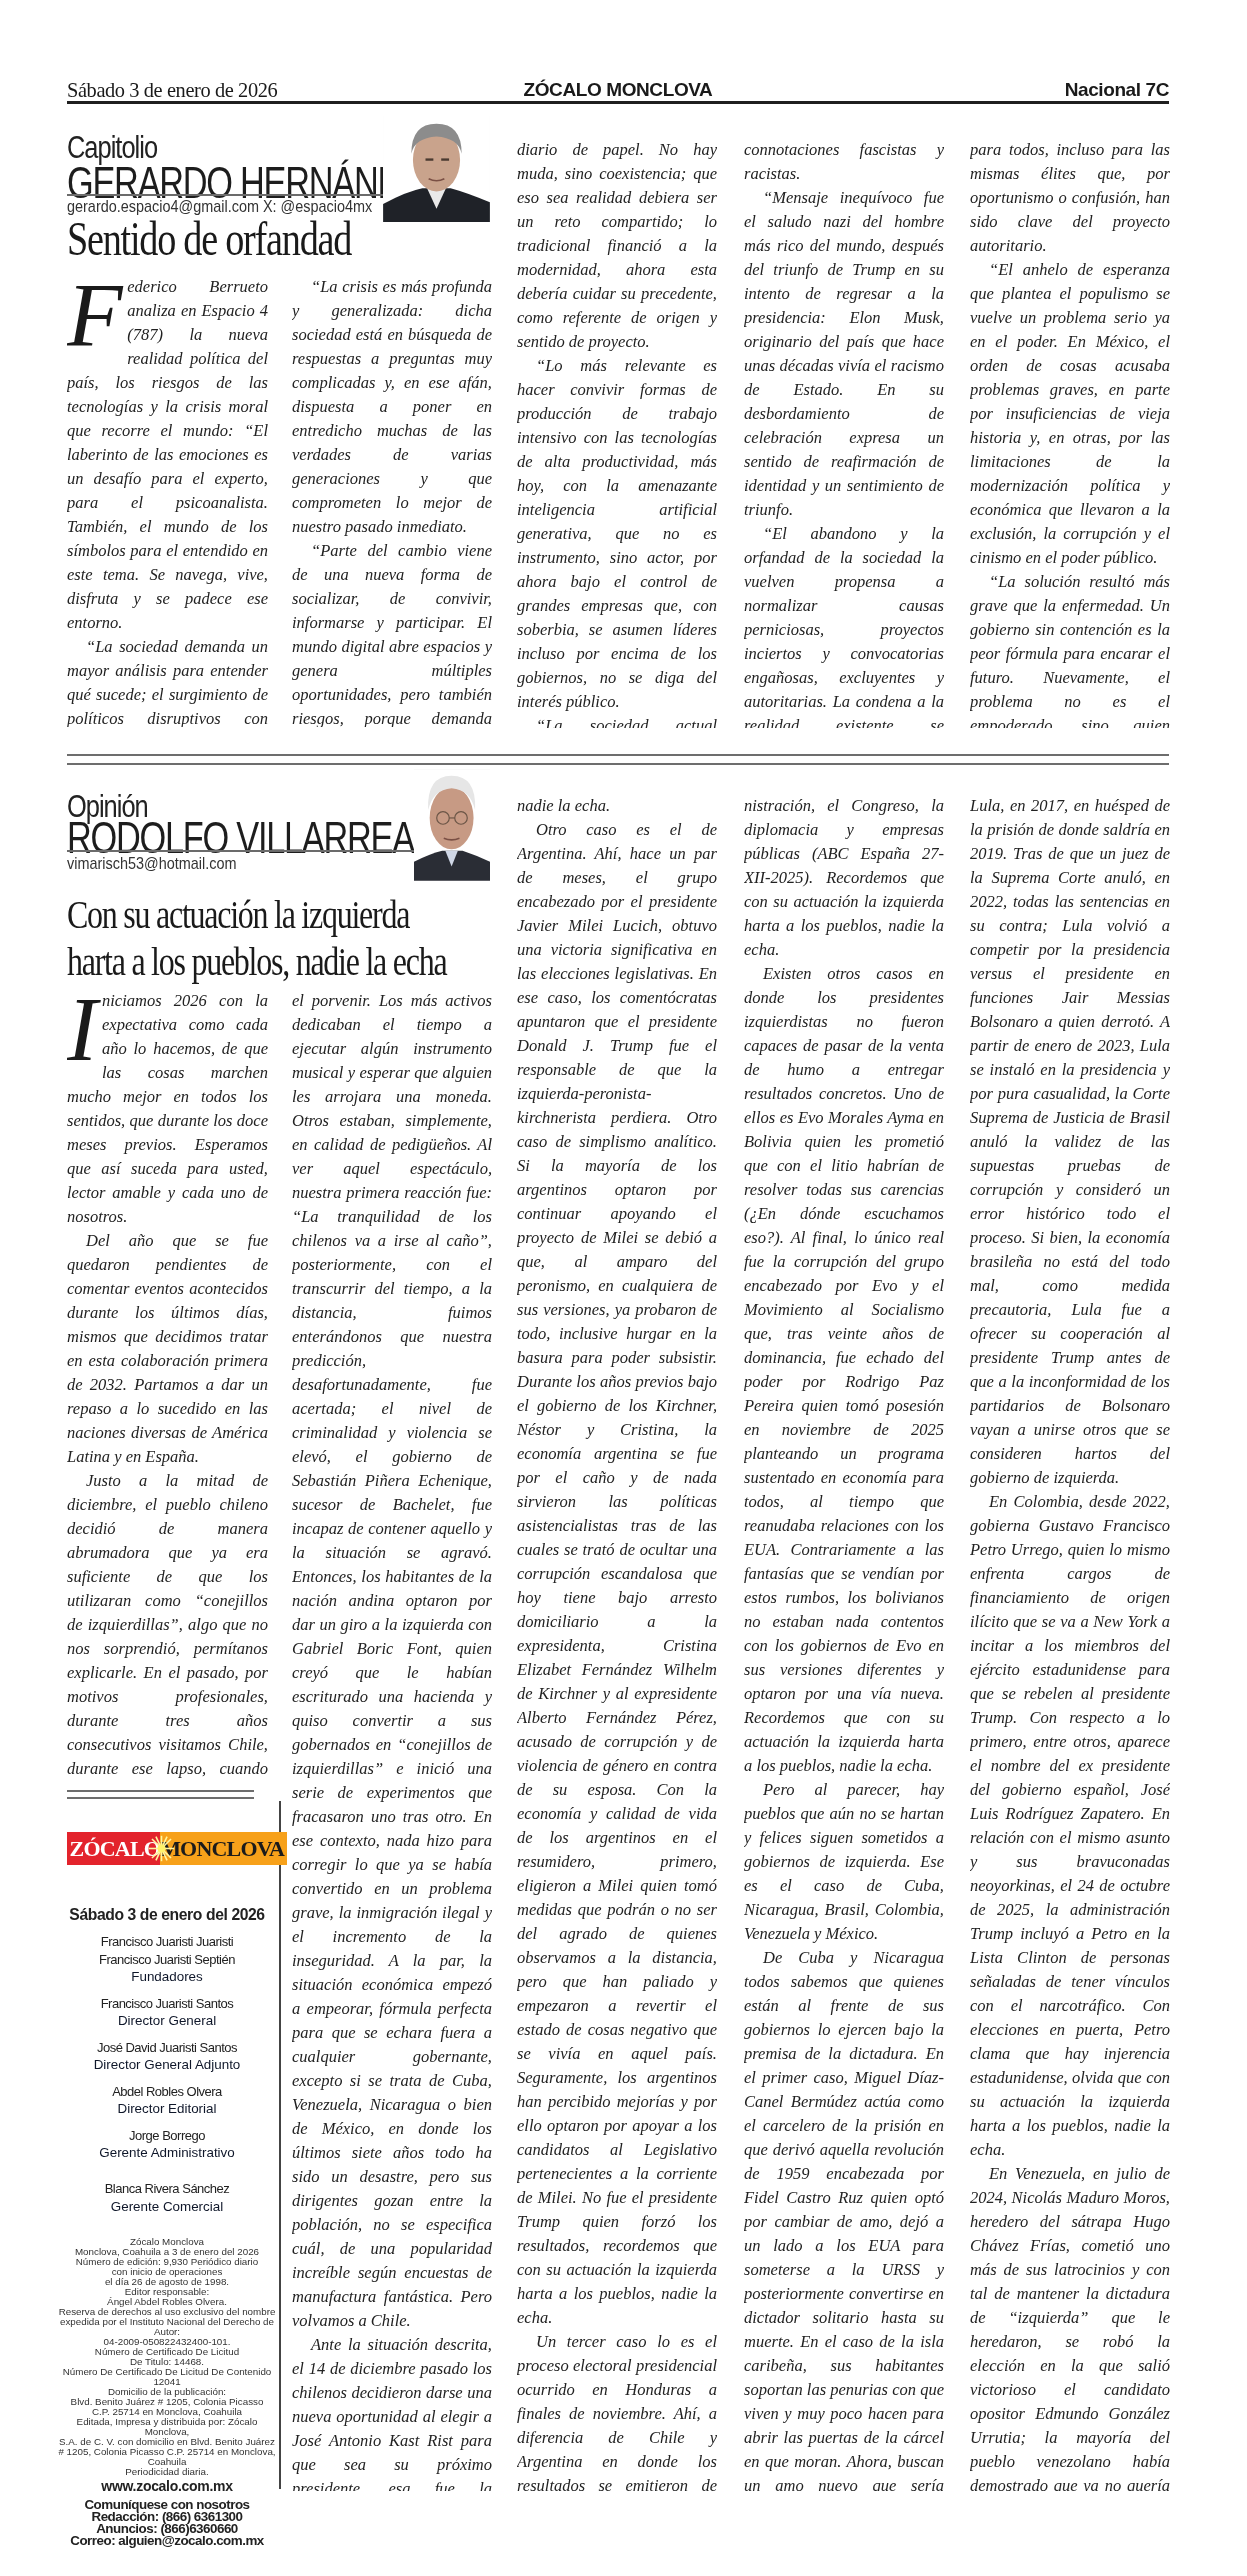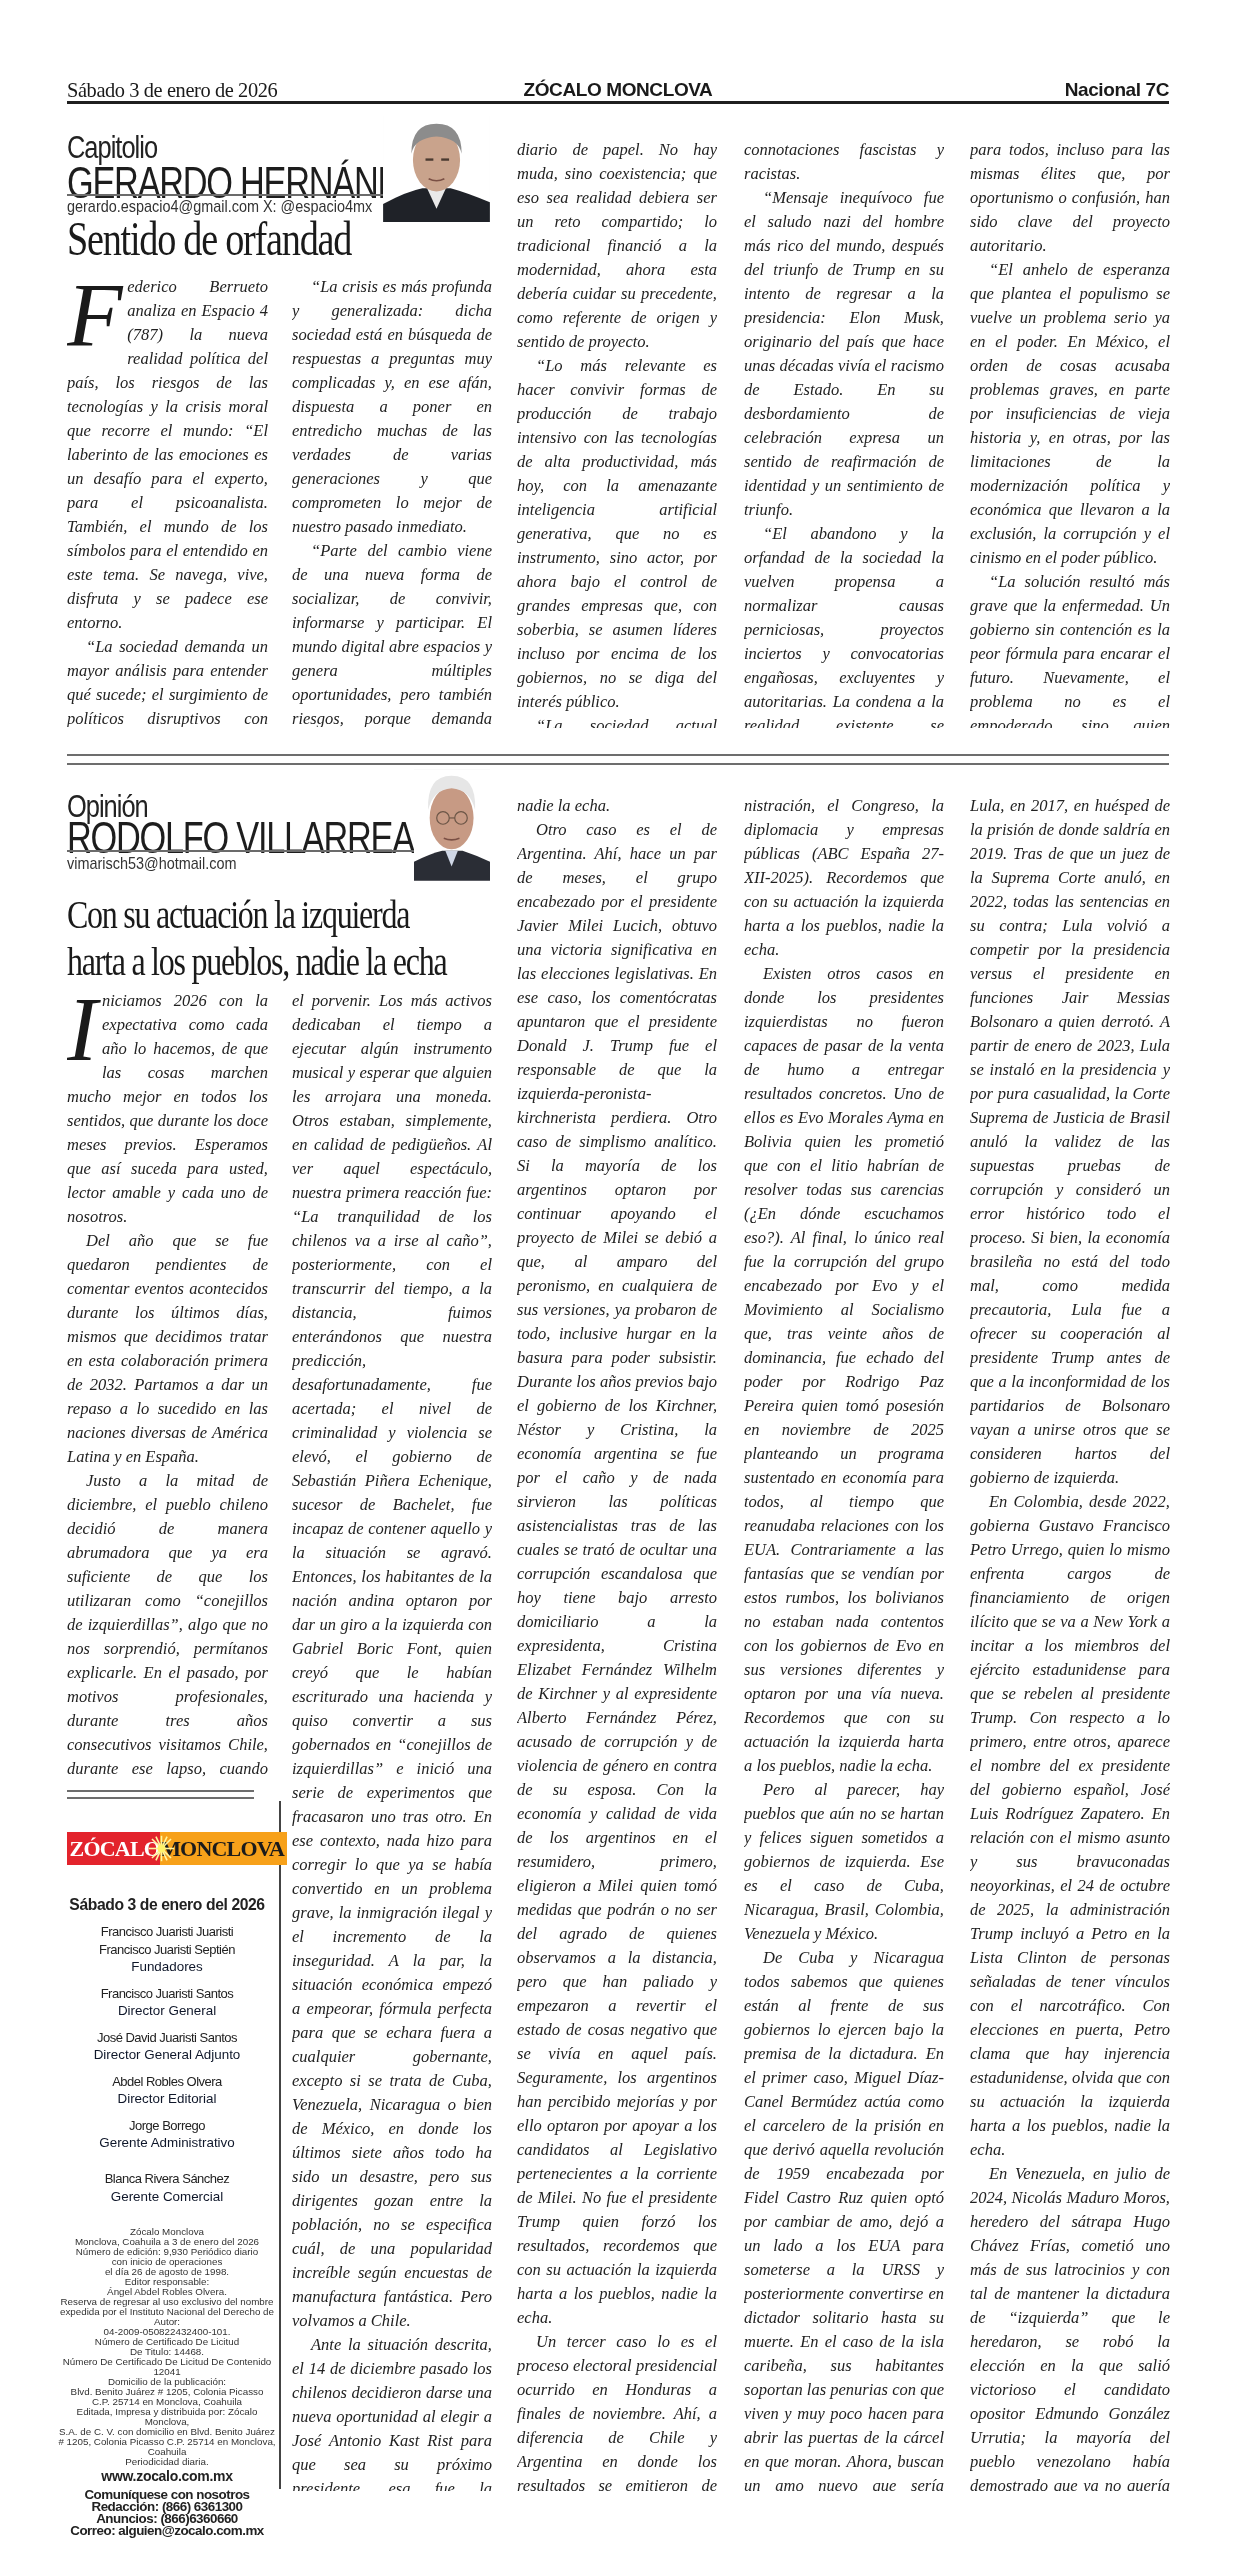--- a/index.html
+++ b/index.html
@@ -34,21 +34,21 @@
 
   .sep { background: #6d6d6d; height: 2.4px; }
   .vrule { background: #444; width: 1.6px; }
 
   
   .masthead { text-align: center; font-family: "Liberation Sans", sans-serif; color: #222; }
   .logo { display: flex; width: 201px; height: 33px; margin: 0 auto; }
   .logo .l { background: #e3232c; color: #fff; flex: 0 0 46%; font-family: "Liberation Serif", serif; font-weight: bold; font-size: 22px; line-height: 33px; text-align: left; padding-left: 3.1px; letter-spacing: -0.8px; }
   .logo .r { background: #f7a11a; color: #1b1b1b; flex: 1; font-family: "Liberation Serif", serif; font-weight: bold; font-size: 22px; line-height: 33px; text-align: right; padding-right: 3.1px; letter-spacing: -0.8px; position: relative; }
   .logo .sun { position: absolute; left: -12.6px; top: 3.1px; width: 27px; height: 27px; }
-  .mh-date { font-weight: bold; font-size: 15.7px; margin-top: 31px; letter-spacing: -0.4px; }
+  .mh-date { font-weight: bold; font-size: 15.7px; margin-top: 41px; letter-spacing: -0.4px; }
   .mh-name { font-weight: normal; font-size: 13px; letter-spacing: -0.5px; line-height: 17.3px; }
   .mh-role { font-size: 13.4px; line-height: 17.3px; margin-bottom: 9.4px; color: #0f172a; }
   .mh-block { margin-top: 9.4px; }
   .mh-small { font-size: 9.8px; line-height: 10px; color: #333; margin-top: 22px; }
   .mh-web { font-weight: bold; font-size: 14px; margin-top: 1.6px; letter-spacing: -0.3px; }
   .mh-contact { font-weight: bold; font-size: 13.4px; line-height: 11.8px; margin-top: 5px; letter-spacing: -0.5px; }
 </style>
 </head>
 <body>
 
@@ -209,21 +209,21 @@
     <div class="mh-role">Gerente Comercial</div>
   </div>
   <div class="mh-small" id="legal">
       <div>Zócalo Monclova</div>
       <div>Monclova, Coahuila a 3 de enero del 2026</div>
       <div>Número de edición: 9,930 Periódico diario</div>
       <div>con inicio de operaciones</div>
       <div>el día 26 de agosto de 1998.</div>
       <div>Editor responsable:</div>
       <div>Ángel Abdel Robles Olvera.</div>
-      <div>Reserva de regresar al uso exclusivo del nombre</div>
+      <div>Reserva de derechos al uso exclusivo del nombre</div>
       <div>expedida por el Instituto Nacional del Derecho de</div>
       <div>Autor:</div>
       <div>04-2009-050822432400-101.</div>
       <div>Número de Certificado De Licitud</div>
       <div>De Titulo: 14468.</div>
       <div>Número De Certificado De Licitud De Contenido</div>
       <div>12041</div>
       <div>Domicilio de la publicación:</div>
       <div>Blvd. Benito Juárez # 1205, Colonia Picasso</div>
       <div>C.P. 25714 en Monclova, Coahuila</div>

